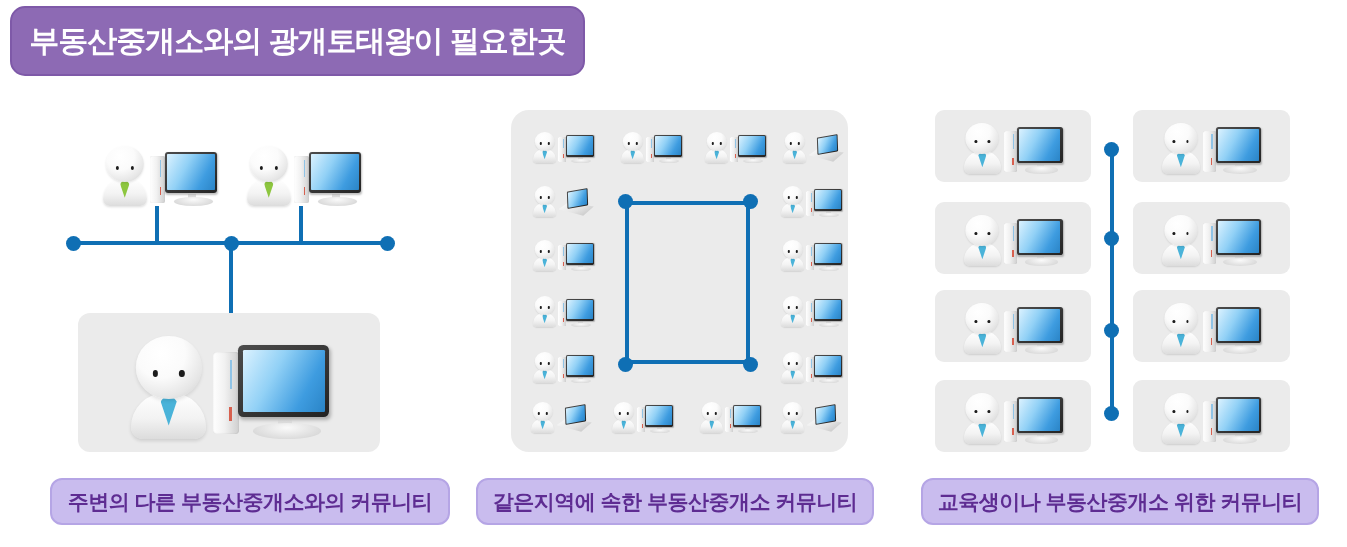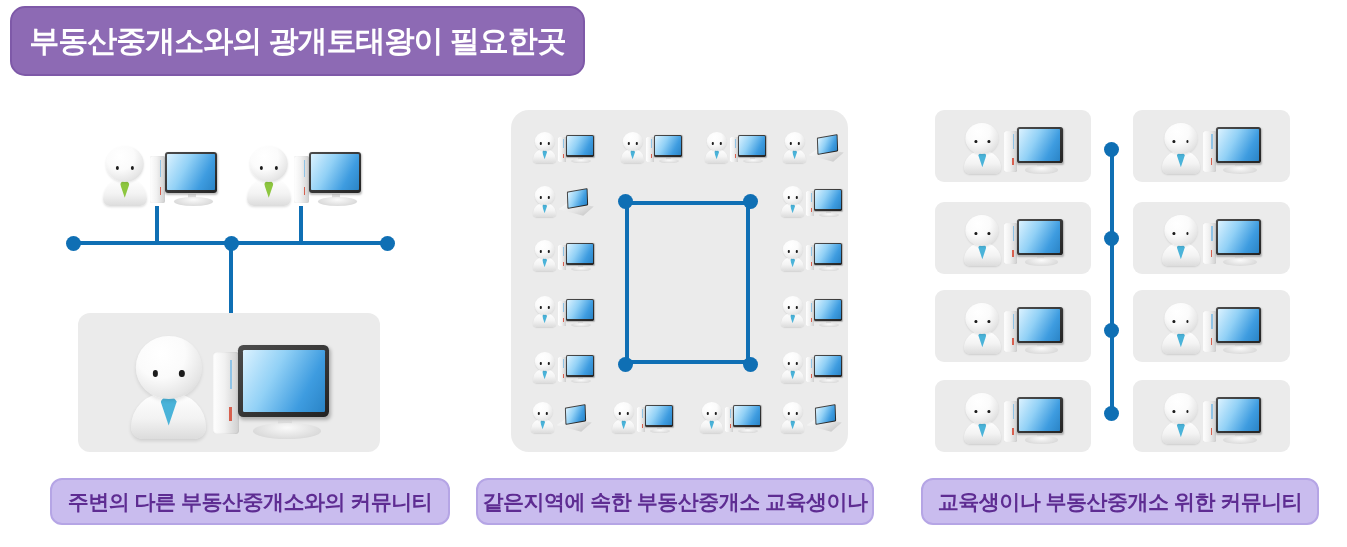--- a/index.html
+++ b/index.html
@@ -638,16 +638,16 @@
           <div class="mbase"></div>
           <div class="tower"></div>
           <div class="monitor">
             <div class="screen"></div>
           </div>
         </div>
       </div>
     </div>
 
   <div class="caption" style="left:25px;width:400px;margin-left:25px;">주변의 다른 부동산중개소와의 커뮤니티</div>
-  <div class="caption" style="left:476px;width:398px;">같은지역에 속한 부동산중개소 교육생이나</div>
+  <div class="caption" style="left:476px;width:398px;">같은지역에 속한 부동산중개소 커뮤니티</div>
   <div class="caption" style="left:921px;width:398px;">교육생이나 부동산중개소 위한 커뮤니티</div>
 
 </div>
 
 </body></html>

